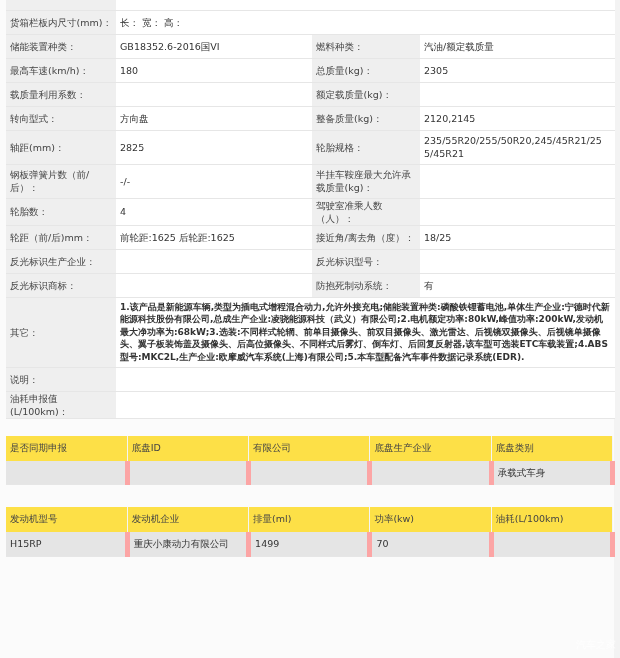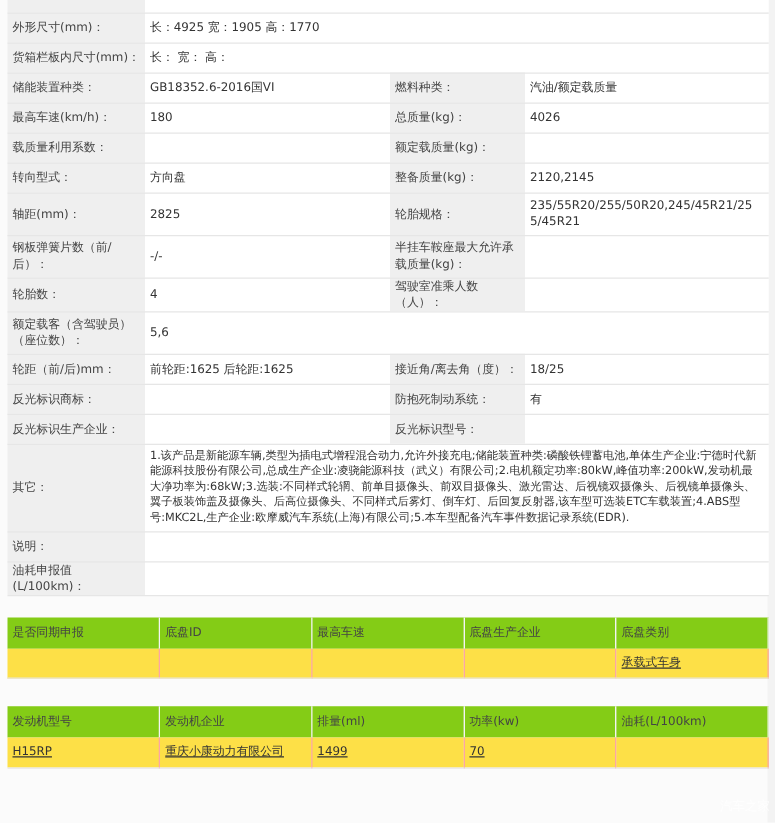--- a/index.html
+++ b/index.html
@@ -8,22 +8,22 @@
   .wrap { position: absolute; left: 6px; top: 0; width: 609px; }
   table { border-collapse: collapse; width: 100%; table-layout: fixed; }
   td { vertical-align: middle; border-bottom: 1px solid #e6e6e6; padding: 0 4px; line-height: 13px; }
   td.lbl { background: #efefef; color: #444; }
   td.val { background: #ffffff; color: #333; }
   .spec td { height: 24px; }
   .spec tr.tall td { height: 34px; }
   .spec tr.other td { height: 70px; }
   .spec tr.first td { height: 10px; }
   .sub { margin-top: 17px; }
-  .sub th { background: #84cc16; font-weight: normal; text-align: left; height: 25px; padding: 0 4px; color: #444; border-right: 1px solid #f4f4f4; }
-  .sub td { background: #fde047; height: 24px; border-right: 1px solid #fca5a5; text-decoration: underline; }
+  .sub th { background: #fde047; font-weight: normal; text-align: left; height: 25px; padding: 0 4px; color: #444; border-right: 1px solid #f4f4f4; }
+  .sub td { background: #e5e5e5; height: 24px; border-right: 5px solid #fca5a5; }
   .sub2 { margin-top: 22px; }
   .wm { position: absolute; right: 4px; bottom: 6px; color: #fff; font-size: 10px; opacity: .8; }
   .rightedge { position: absolute; right: 0; top: 0; width: 6px; height: 658px; background: #f3f3f3; }
 </style>
 </head>
 <body>
 
 <div class="rightedge"></div>
 
 <div class="wrap">
@@ -33,38 +33,34 @@
         <col style="width:196px">
         <col style="width:108px">
         <col>
       </colgroup>
     <tbody>
         <tr class="first">
           <td class="lbl"></td>
           <td class="val" colspan="3"></td>
         </tr>
     <tr>
-      <td class="lbl">外形尺寸(mm)：</td>
-      <td class="val" colspan="3">长：4925 宽：1905 高：1770</td>
-    </tr>
-    <tr>
       <td class="lbl">货箱栏板内尺寸(mm)：</td>
       <td class="val" colspan="3">长： 宽： 高：</td>
     </tr>
     <tr>
       <td class="lbl">储能装置种类：</td>
       <td class="val">GB18352.6-2016国VI</td>
       <td class="lbl">燃料种类：</td>
       <td class="val">汽油/额定载质量</td>
     </tr>
     <tr>
       <td class="lbl">最高车速(km/h)：</td>
       <td class="val">180</td>
       <td class="lbl">总质量(kg)：</td>
-      <td class="val">4026</td>
+      <td class="val">2305</td>
     </tr>
     <tr>
       <td class="lbl">载质量利用系数：</td>
       <td class="val"></td>
       <td class="lbl">额定载质量(kg)：</td>
       <td class="val"></td>
     </tr>
     <tr>
       <td class="lbl">转向型式：</td>
       <td class="val">方向盘</td>
@@ -82,63 +78,59 @@
       <td class="val">-/-</td>
       <td class="lbl">半挂车鞍座最大允许承载质量(kg)：</td>
       <td class="val"></td>
     </tr>
     <tr>
       <td class="lbl">轮胎数：</td>
       <td class="val">4</td>
       <td class="lbl">驾驶室准乘人数（人）：</td>
       <td class="val"></td>
     </tr>
-    <tr class="tall">
-      <td class="lbl">额定载客（含驾驶员）（座位数）：</td>
-      <td class="val" colspan="3">5,6</td>
-    </tr>
     <tr>
       <td class="lbl">轮距（前/后)mm：</td>
       <td class="val">前轮距:1625 后轮距:1625</td>
       <td class="lbl">接近角/离去角（度）：</td>
       <td class="val">18/25</td>
     </tr>
     <tr>
+      <td class="lbl">反光标识生产企业：</td>
+      <td class="val"></td>
+      <td class="lbl">反光标识型号：</td>
+      <td class="val"></td>
+    </tr>
+    <tr>
       <td class="lbl">反光标识商标：</td>
       <td class="val"></td>
       <td class="lbl">防抱死制动系统：</td>
       <td class="val">有</td>
     </tr>
-    <tr>
-      <td class="lbl">反光标识生产企业：</td>
-      <td class="val"></td>
-      <td class="lbl">反光标识型号：</td>
-      <td class="val"></td>
-    </tr>
     <tr class="other">
       <td class="lbl">其它：</td>
-      <td class="val" colspan="3" style="line-height:12.5px;font-size:9px;">1.该产品是新能源车辆,类型为插电式增程混合动力,允许外接充电;储能装置种类:磷酸铁锂蓄电池,单体生产企业:宁德时代新能源科技股份有限公司,总成生产企业:凌骁能源科技（武义）有限公司;2.电机额定功率:80kW,峰值功率:200kW,发动机最大净功率为:68kW;3.选装:不同样式轮辋、前单目摄像头、前双目摄像头、激光雷达、后视镜双摄像头、后视镜单摄像头、翼子板装饰盖及摄像头、后高位摄像头、不同样式后雾灯、倒车灯、后回复反射器,该车型可选装ETC车载装置;4.ABS型号:MKC2L,生产企业:欧摩威汽车系统(上海)有限公司;5.本车型配备汽车事件数据记录系统(EDR).</td>
+      <td class="val" colspan="3" style="line-height:12.5px;font-size:9px;font-weight:bold;">1.该产品是新能源车辆,类型为插电式增程混合动力,允许外接充电;储能装置种类:磷酸铁锂蓄电池,单体生产企业:宁德时代新能源科技股份有限公司,总成生产企业:凌骁能源科技（武义）有限公司;2.电机额定功率:80kW,峰值功率:200kW,发动机最大净功率为:68kW;3.选装:不同样式轮辋、前单目摄像头、前双目摄像头、激光雷达、后视镜双摄像头、后视镜单摄像头、翼子板装饰盖及摄像头、后高位摄像头、不同样式后雾灯、倒车灯、后回复反射器,该车型可选装ETC车载装置;4.ABS型号:MKC2L,生产企业:欧摩威汽车系统(上海)有限公司;5.本车型配备汽车事件数据记录系统(EDR).</td>
     </tr>
     <tr>
       <td class="lbl">说明：</td>
       <td class="val" colspan="3"></td>
     </tr>
     <tr>
       <td class="lbl">油耗申报值(L/100km)：</td>
       <td class="val" colspan="3"></td>
     </tr>
   </tbody>
     </table>
 
   <table class="sub">
     <tbody>
         <tr>
       <th>是否同期申报</th>
       <th>底盘ID</th>
-      <th>最高车速</th>
+      <th>有限公司</th>
       <th>底盘生产企业</th>
       <th>底盘类别</th>
     </tr>
     <tr>
       <td></td>
       <td></td>
       <td></td>
       <td></td>
       <td>承载式车身</td>
     </tr>

